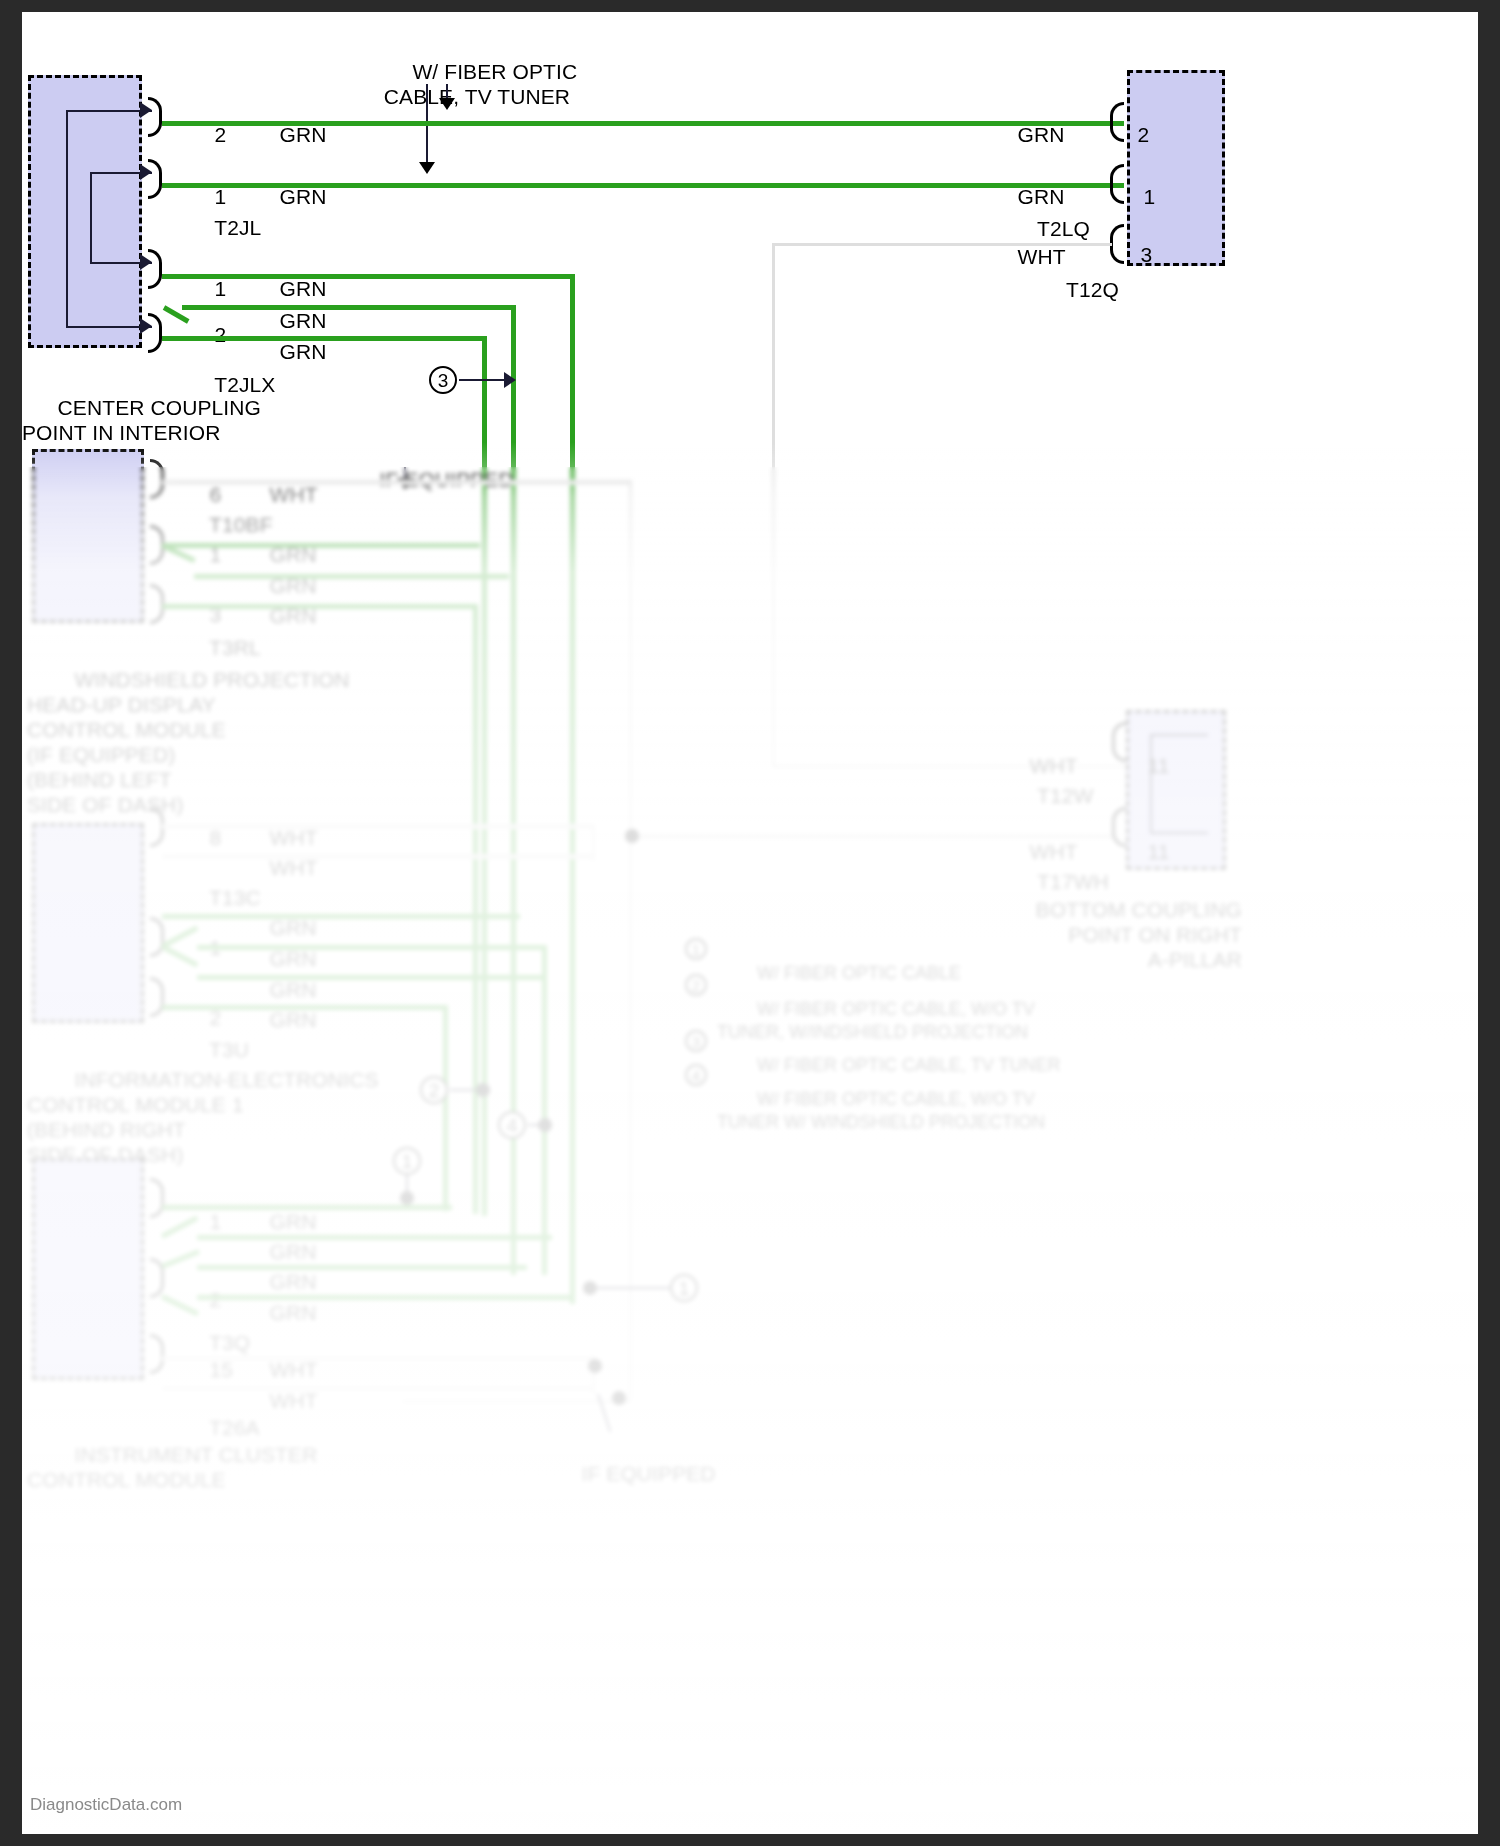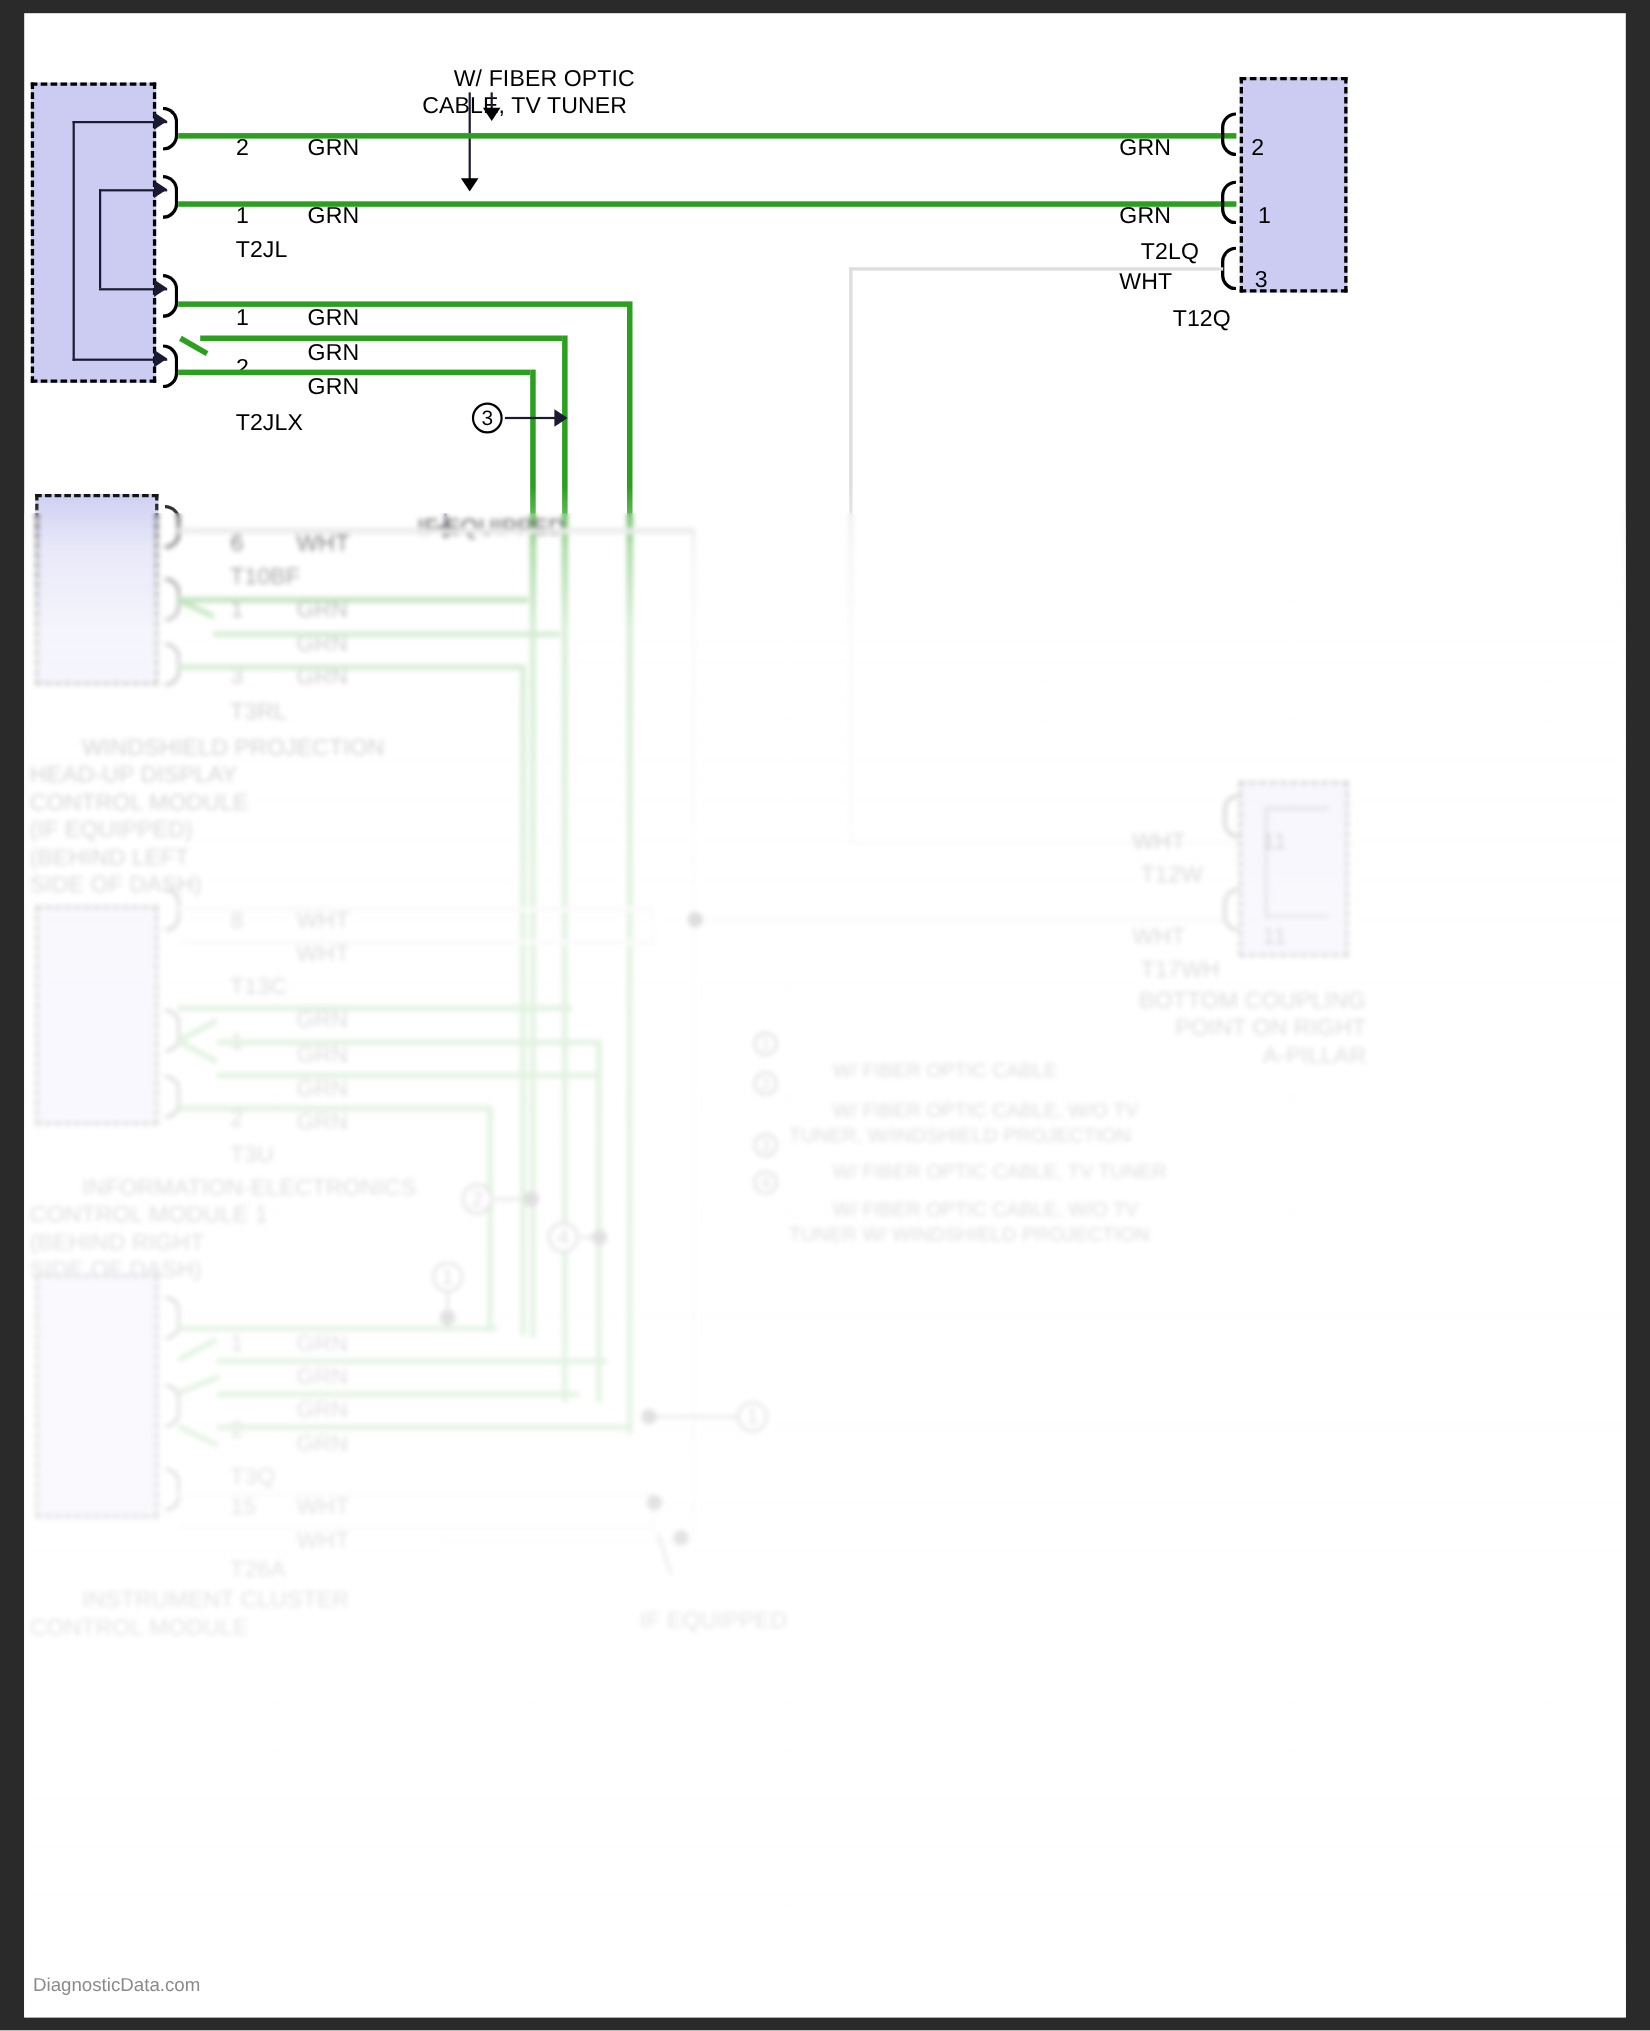--- a/index.html
+++ b/index.html
@@ -230,20 +230,24 @@
     </div>
     <div class="lbl" style="left:222px; top:271px;">
       <span>GRN</span>
     </div>
     <div class="lbl" style="left:222px; top:302px;">
       <span>GRN</span>
     </div>
     <div class="lbl" style="left:157px; top:335px;">
       <span>T2JLX</span>
     </div>
+    <div class="lbl" style="left:0px; top:358px; width:260px;">
+      <span>CENTER COUPLING
+POINT IN INTERIOR</span>
+    </div>
 
     <div class="wire wire-h" style="left:140px; top:109px; width:962px;"></div>
     <div class="wire wire-h" style="left:140px; top:171px; width:962px;"></div>
 
     <div class="conn" style="left:1105px; top:58px; width:98px; height:196px;"></div>
     <div class="pinbr" style="left:1088px; top:90px; transform: scaleX(-1);"></div>
     <div class="pinbr" style="left:1088px; top:152px; transform: scaleX(-1);"></div>
     <div class="pinbr" style="left:1088px; top:212px; transform: scaleX(-1);"></div>
 
     <div class="lbl rt" style="left:960px; top:85px; width:80px;">

